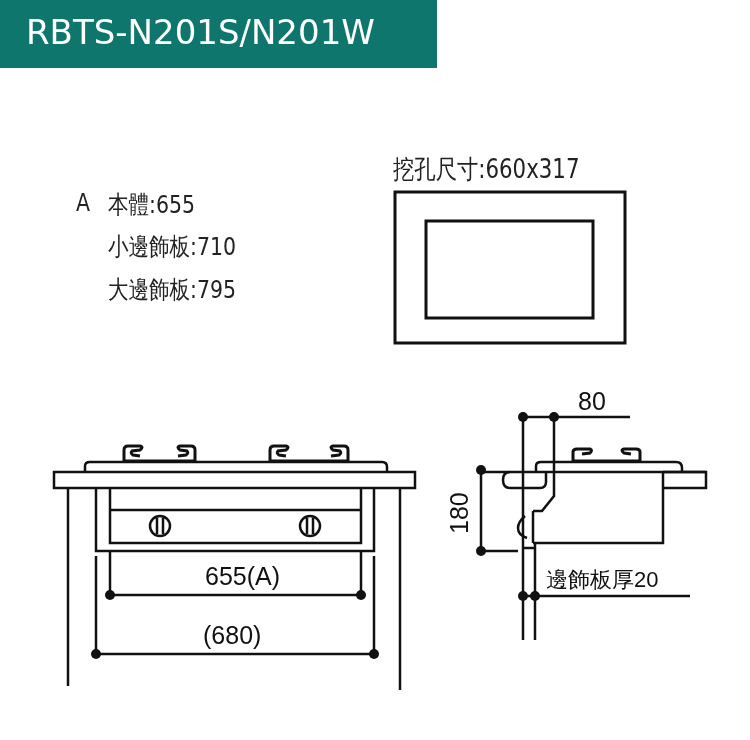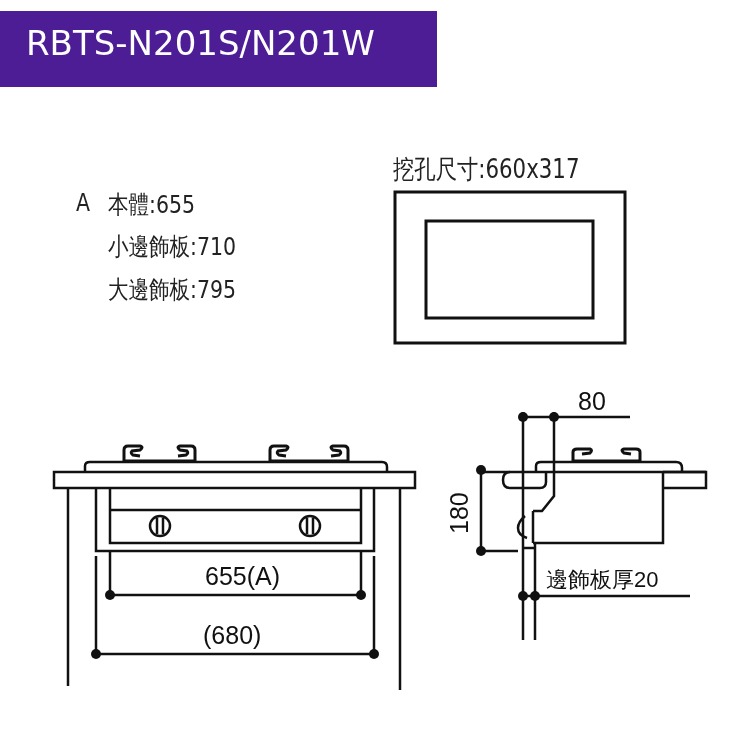--- a/index.html
+++ b/index.html
@@ -1,17 +1,17 @@
 <!DOCTYPE html>
 <html><head>
 <meta charset="utf-8">
 <style>
   html, body { margin: 0; padding: 0; background: #ffffff; }
   body { width: 750px; height: 740px; position: relative; overflow: hidden; font-family: "DejaVu Sans", sans-serif; }
-  .title-bar { position: absolute; left: 0; top: 11px; width: 437px; height: 76px; background: #4c1d95; }
+  .title-bar { position: absolute; left: 0; top: 0; width: 437px; height: 68px; background: #0f766e; }
   .title-text { position: absolute; left: 26px; top: 12px; color: #ffffff; font-family: "DejaVu Sans", sans-serif; font-size: 34px; letter-spacing: 0px; font-weight: normal; }
   .spec-line { position: absolute; font-size: 25px; color: #222; font-family: "DejaVu Sans", sans-serif; white-space: pre; transform: scaleX(0.82); transform-origin: left top; }
   .cutout-label { position: absolute; left: 393px; top: 152px; font-size: 26px; color: #222; white-space: pre; transform: scaleX(0.82); transform-origin: left top; }
   svg.drawing { position: absolute; left: 0; top: 0; }
   .dim-text { font-family: "Liberation Sans", sans-serif; font-size: 25px; fill: #111; }
 </style>
 </head>
 <body>
 
 <div class="title-bar">

